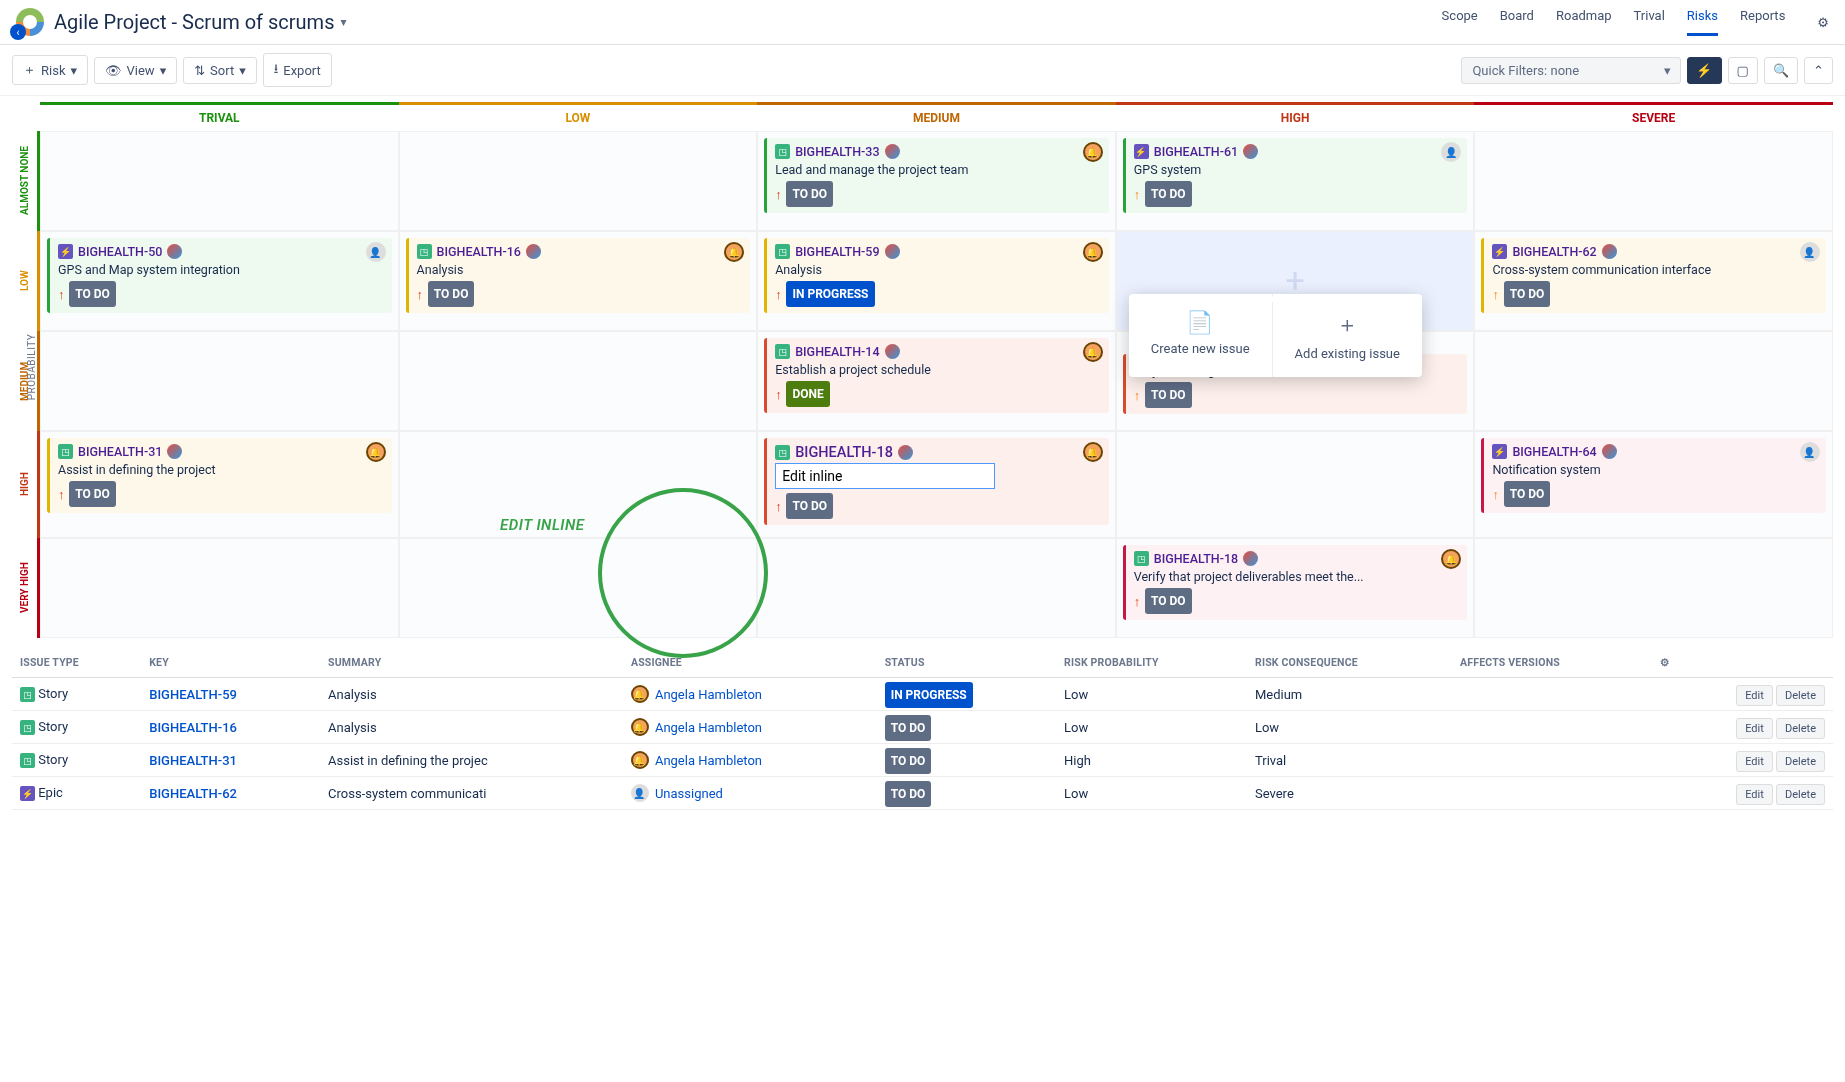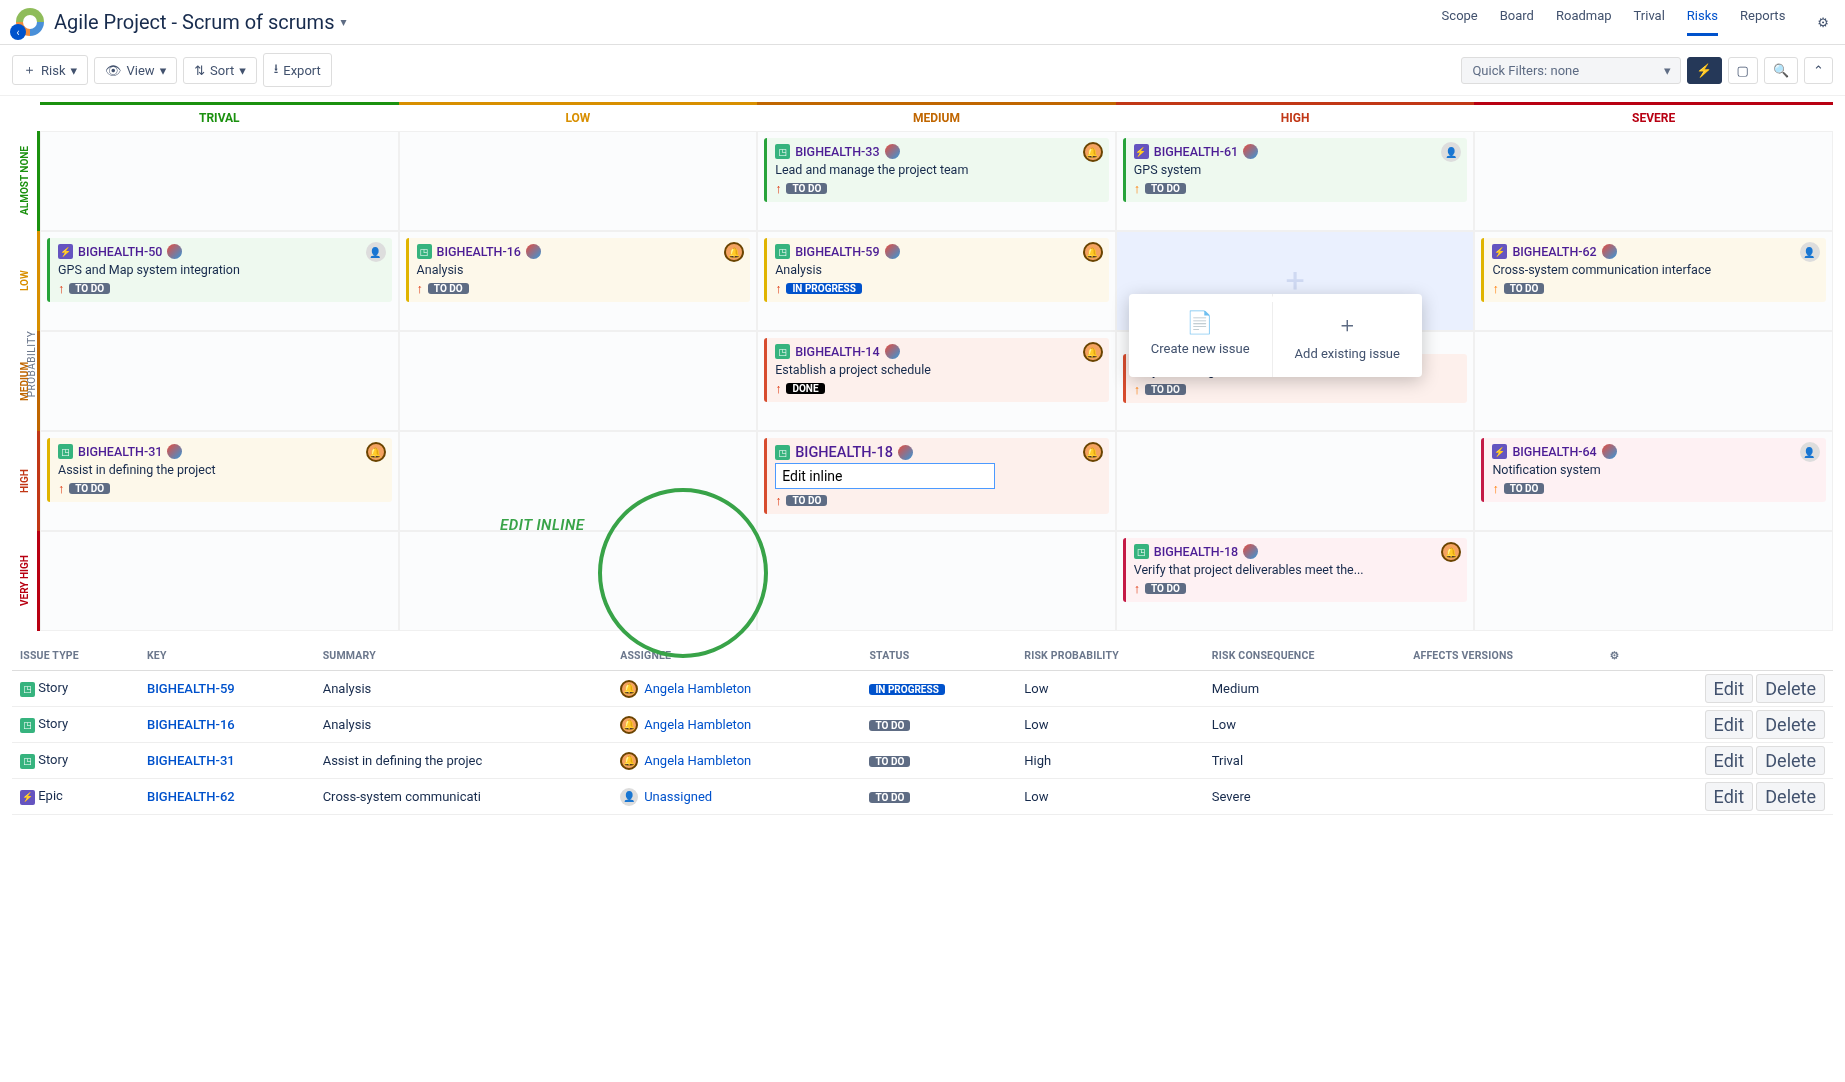--- a/index.html
+++ b/index.html
@@ -58,23 +58,23 @@
 .type-epic { background:#6554c0; }
 .key { color:#4c1d95; font-weight:500; cursor:pointer; }
 .sprint-ico { width:15px; height:15px; border-radius:50%; background:linear-gradient(135deg,#e84c3d 0%,#3498db 100%); flex-shrink:0; }
 .avatar { width:20px; height:20px; border-radius:50%; position:absolute; top:4px; right:6px; background:#f4a261; border:2px solid #6b4400; display:flex; align-items:center; justify-content:center; font-size:10px; color:#fff; }
 .avatar.grey { background:#ddd; border:none; color:#888; }
 .summary { margin:3px 0 4px 0; color:#172b4d; }
 .card-bottom { display:flex; align-items:center; gap:5px; }
 .prio { color:#de350b; font-weight:700; }
 .prio.up { color:#de350b; }
 .prio.orange { color:#ff7b00; }
-.badge { background:#5e6c84; color:#fff; font-size:10px; padding:0 6px; border-radius:3px; font-weight:700; }
+.badge { background:#5e6c84; color:#fff; font-size:12px; padding:6px 6px; border-radius:3px; font-weight:700; }
 .badge.progress { background:#0052cc; }
-.badge.done { background:#000000; }
+.badge.done { background:#4d7c0f; }
 .inline-input { width:220px; border:1px solid #4c9aff; padding:4px 6px; font-size:14px; font-family:inherit; outline:none; margin:2px 0 4px 0; }
 .card-large .key { font-size:14.5px; }
 
 
 .circle-anno { position:absolute; border:4px solid #38a348; border-radius:50%; width:170px; height:170px; pointer-events:none; }
 .anno-text { position:absolute; color:#38a348; font-weight:600; font-size:15px; font-style:italic; letter-spacing:0.5px; }
 
 
 .popover { position:absolute; background:#fff; border-radius:4px; box-shadow:0 4px 18px rgba(0,0,0,0.22); display:flex; z-index:5; }
 .popover::before { content:''; position:absolute; top:-8px; left:50%; margin-left:-8px; border:8px solid transparent; border-bottom-color:#fff; }
@@ -84,21 +84,21 @@
 .pop-opt .plabel { font-size:13px; color:#42526e; }
 .plus-drop { position:absolute; top:28px; left:50%; transform:translateX(-50%); font-size:34px; color:#cfd9f2; }
 
 
 .tablewrap { padding: 10px 12px; }
 .tbl { width:100%; border-collapse:collapse; font-size:13px; }
 .tbl th { text-align:left; font-size:10.5px; color:#6b778c; font-weight:700; padding:8px 8px; text-transform:uppercase; letter-spacing:0.2px; border-bottom:1px solid #ddd; }
 .tbl td { padding:7px 8px; border-bottom:1px solid #eee; vertical-align:middle; }
 .tbl td .key { color:#0052cc; }
 .cell-assignee { display:flex; align-items:center; gap:6px; }
-.act-btn { background:#f4f5f7; border:1px solid #ddd; border-radius:3px; padding:3px 8px; cursor:pointer; font-size:18px; color:#42526e;margin-top:35px; }
+.act-btn { background:#f4f5f7; border:1px solid #ddd; border-radius:3px; padding:3px 8px; cursor:pointer; font-size:11px; color:#42526e;margin-top:35px; }
 .th-gear { text-align:right; }
 </style>
 </head>
 <body>
 
 <div class="header">
   <div class="logo">
     <div class="logo-circle"></div>
     <div class="back-badge">‹</div>
   </div>

